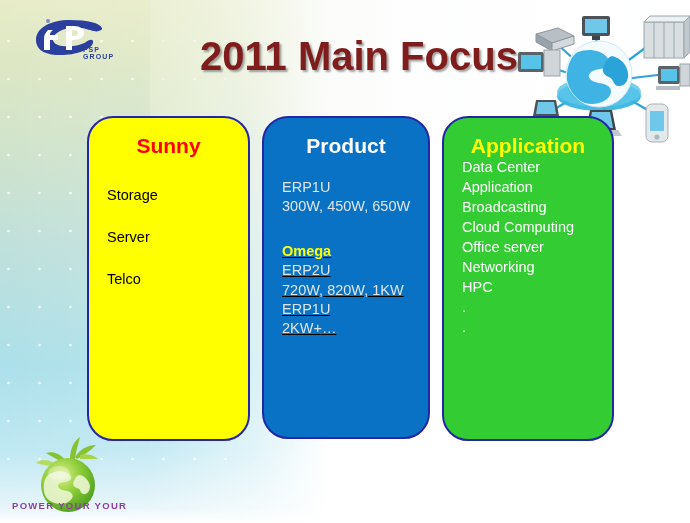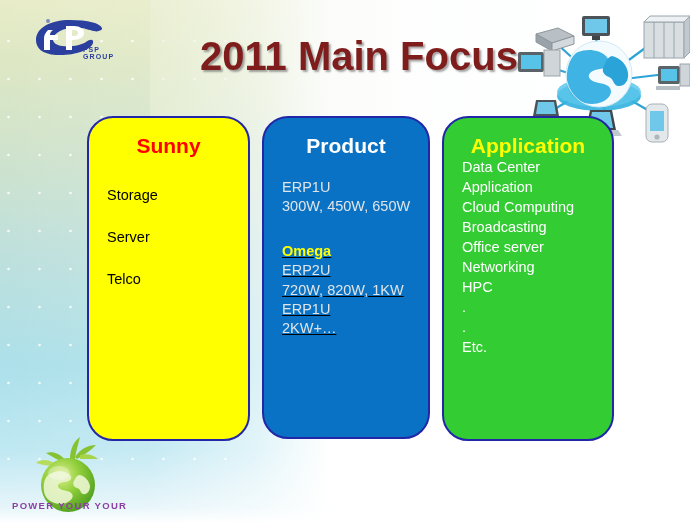--- a/index.html
+++ b/index.html
@@ -305,28 +305,27 @@
         <div class="prod-line">2KW+…</div>
       </div>
     </div>
   </div>
 
   <div class="box box-app">
     <div class="box-title t-app">Application</div>
     <div class="box-body app-list">
       <div class="app-item">Data Center</div>
       <div class="app-item">Application</div>
+      <div class="app-item">Broadcasting</div>
       <div class="app-item">Cloud Computing</div>
-      <div class="app-item">Broadcasting</div>
       <div class="app-item">Office server</div>
       <div class="app-item">Networking</div>
       <div class="app-item">HPC</div>
       <div class="app-item">.</div>
       <div class="app-item">.</div>
-      <div class="app-item">Etc.</div>
     </div>
   </div>
 
   <div class="pyl">
     <svg width="110" height="80" viewBox="0 0 110 80">
 
       <g fill="#86c232">
         <path d="M52 22 C52 12, 56 4, 62 0 C60 8, 58 14, 57 22 Z"></path>
         <path d="M57 20 C62 12, 70 8, 78 8 C72 14, 66 18, 59 22 Z"></path>
         <path d="M48 24 C42 16, 34 14, 28 16 C34 20, 41 23, 47 26 Z"></path>

